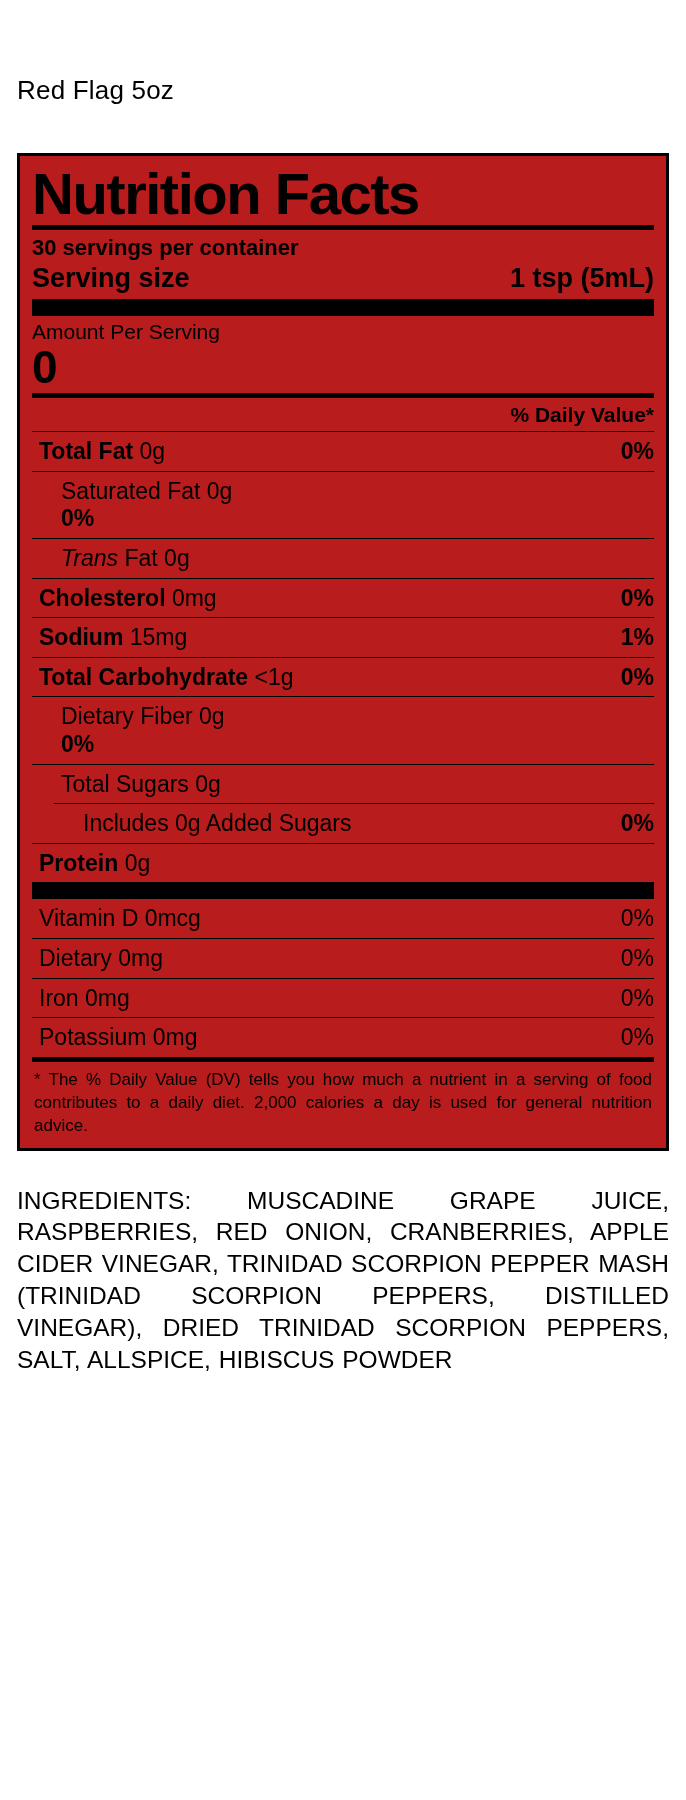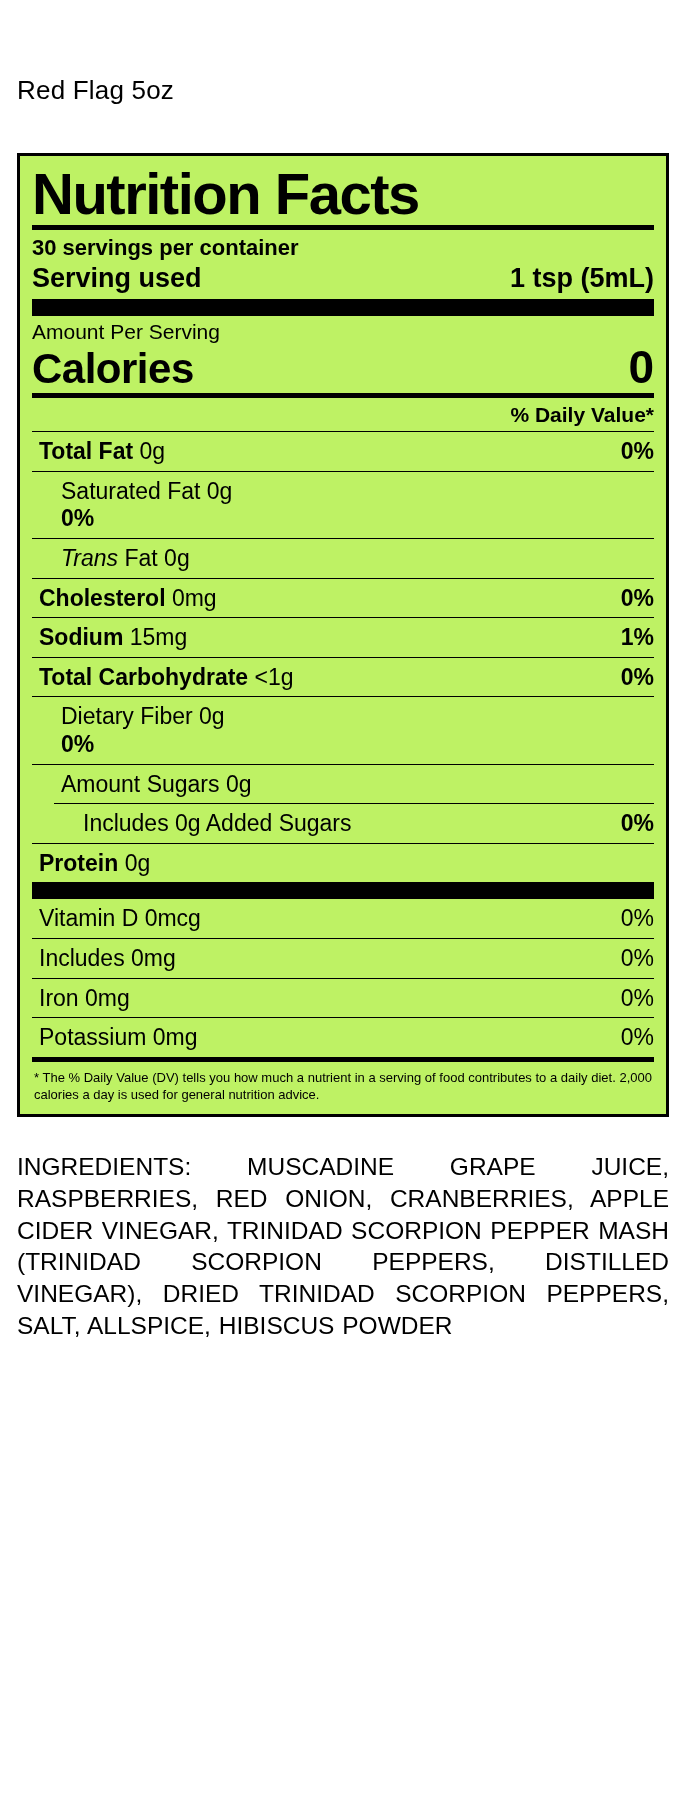--- a/index.html
+++ b/index.html
@@ -31,21 +31,21 @@
   }
 
   
   .nf-panel {
     margin-top: 48px;
     margin-left: 5px;
     margin-right: 5px;
     border: 3px solid #000;
     box-sizing: border-box;
     padding: 6px 12px 10px 12px;
-    background: #bef264;
+    background: #b91c1c;
   }
 
   .nf-title {
     font-size: 58px;
     font-weight: bold;
     letter-spacing: -1.5px;
     line-height: 1.02;
     margin: 2px 0 2px 0;
     white-space: nowrap;
   }
@@ -114,21 +114,21 @@
   .nutrient .name i { font-style: italic; }
   .nutrient .dv { font-weight: bold; white-space: nowrap; }
   .indent-1 { padding-left: 22px; flex-direction: column; }
   .indent-2 { padding-left: 44px; }
 
   .sugars-rule { border-bottom: 1px solid #000; margin-left: 22px; }
 
   .vitamins .nutrient .dv { font-weight: normal; }
 
   .footnote {
-    font-size: 13px;
+    font-size: 17px;
     line-height: 1.35;
     text-align: justify;
     padding: 7px 2px 0 2px;
   }
 
   
   .ingredients {
     margin: 34px 5px 0 5px;
     font-size: 24.5px;
     line-height: 1.3;
@@ -145,30 +145,29 @@
   <h1 class="product-title">Red Flag 5oz</h1>
 
   <div class="nf-panel">
 
     <div class="nf-title">Nutrition Facts</div>
     <div class="rule-med"></div>
 
     <div class="servings">30 servings per container</div>
 
     <div class="serving-size-row">
-      <span>Serving used</span>
+      <span>Serving size</span>
       <span>1 tsp (5mL)</span>
     </div>
 
     <div class="rule-black-band"></div>
 
     <div class="amount-per">Amount Per Serving</div>
 
     <div class="calories-row">
-      <span class="calories-label">Calories</span>
       <span class="calories-value">0</span>
     </div>
 
     <div class="rule-med"></div>
 
     <div class="dv-header">% Daily Value*</div>
     <div class="rule-thin"></div>
 
     <div class="nutrient">
       <span class="name"><b>Total Fat</b> <span>0g</span></span>
@@ -206,21 +205,21 @@
     </div>
     <div class="rule-thin"></div>
 
     <div class="nutrient indent-1">
       <span class="name">Dietary Fiber 0g</span>
       <span class="dv">0%</span>
     </div>
     <div class="rule-thin"></div>
 
     <div class="nutrient indent-1">
-      <span class="name">Amount Sugars 0g</span>
+      <span class="name">Total Sugars 0g</span>
       <span class="dv"></span>
     </div>
     <div class="sugars-rule"></div>
 
     <div class="nutrient indent-2">
       <span class="name">Includes 0g Added Sugars</span>
       <span class="dv">0%</span>
     </div>
     <div class="rule-thin"></div>
 
@@ -231,21 +230,21 @@
 
     <div class="rule-black-band"></div>
 
     <div class="vitamins">
       <div class="nutrient">
         <span class="name">Vitamin D 0mcg</span>
         <span class="dv">0%</span>
       </div>
       <div class="rule-thin"></div>
       <div class="nutrient">
-        <span class="name">Includes 0mg</span>
+        <span class="name">Dietary 0mg</span>
         <span class="dv">0%</span>
       </div>
       <div class="rule-thin"></div>
       <div class="nutrient">
         <span class="name">Iron 0mg</span>
         <span class="dv">0%</span>
       </div>
       <div class="rule-thin"></div>
       <div class="nutrient">
         <span class="name">Potassium 0mg</span>

